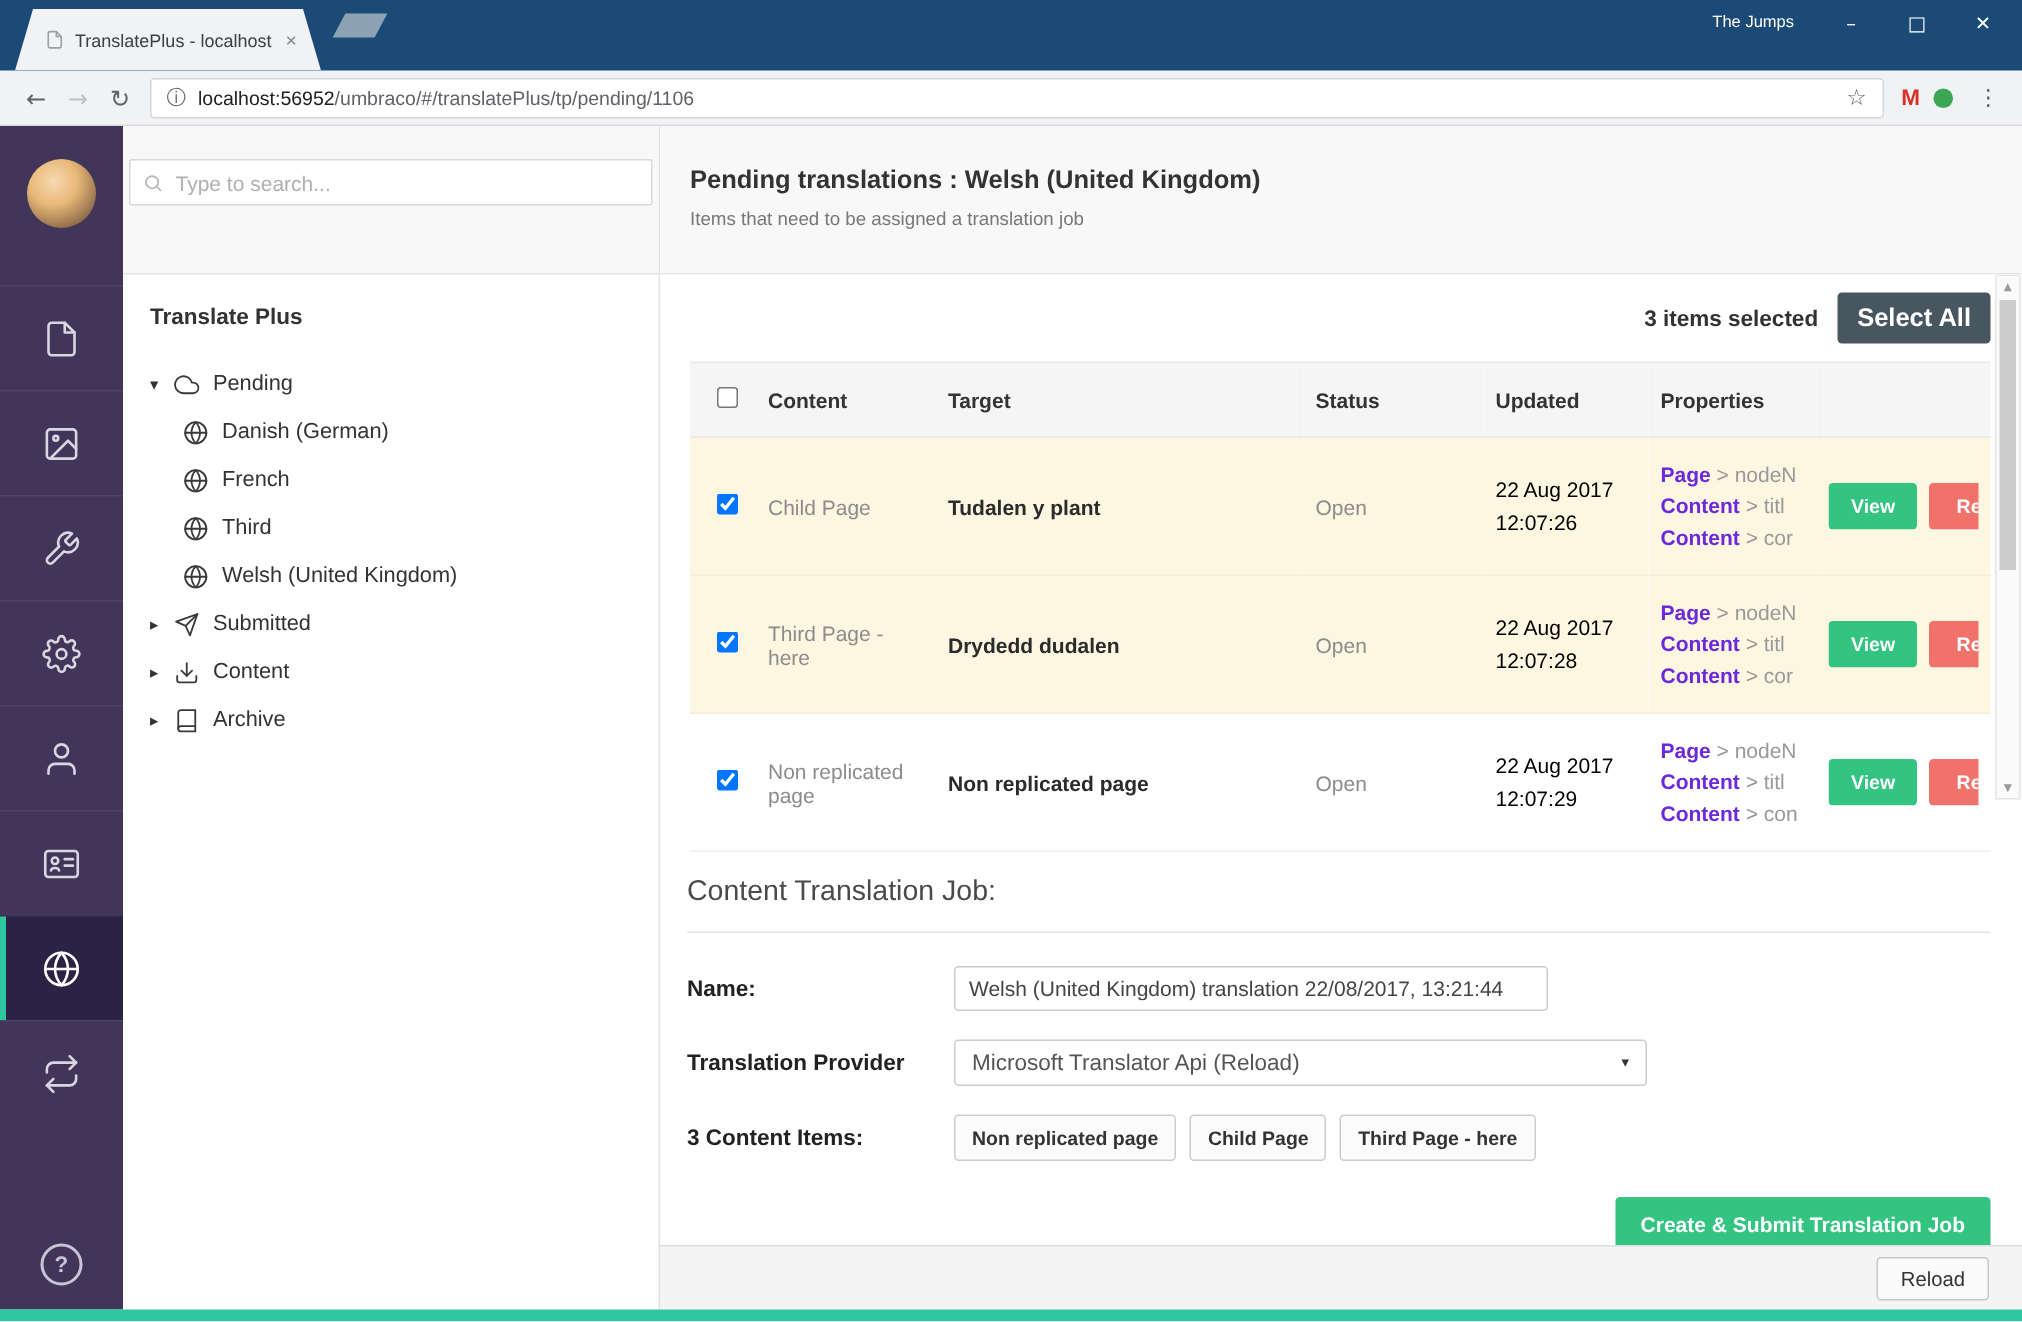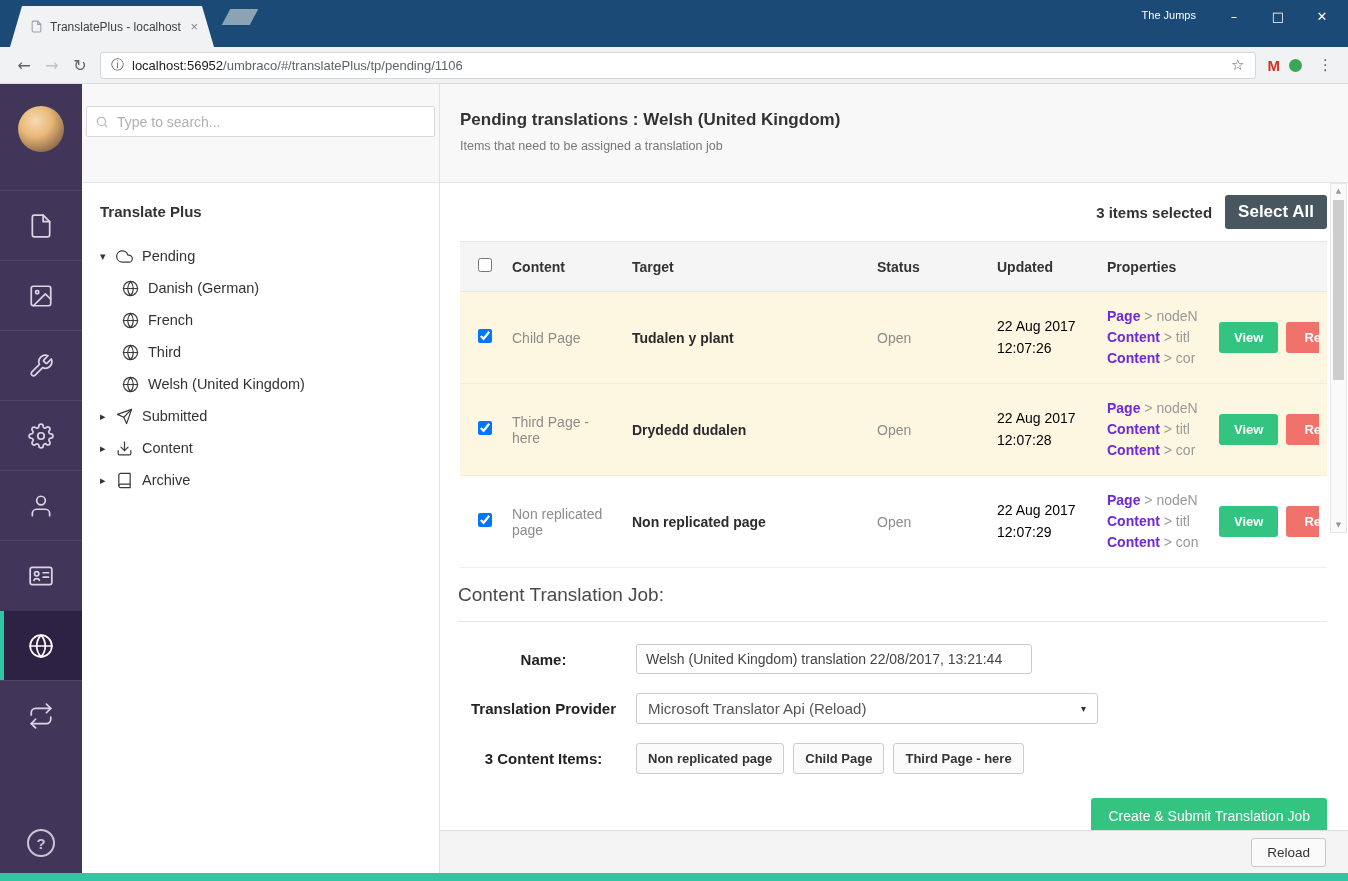--- a/index.html
+++ b/index.html
@@ -92,29 +92,29 @@
 
   .vscroll { position:absolute; top:0; right:1px; width:17px; height:350px; background:#fafafa; border:1px solid #e6e6e6; font-family:"DejaVu Sans",sans-serif; }
   .vs-arrow { height:14px; display:flex; align-items:center; justify-content:center; font-size:7px; color:#999; }
   .vs-arrow.down { position:absolute; bottom:0; left:0; right:0; }
   .vs-thumb { position:absolute; left:2px; top:16px; width:11px; height:180px; background:#cdcdcd; }
 
   .job { padding:16px 21px 0 18px; }
   .job-title { font-size:19px; color:#4a4a4a; }
   .job hr { border:none; border-top:1px solid #e6e6e6; margin:15px 0 22px; }
   .frow { display:flex; align-items:center; margin-bottom:19px; }
-  .flabel { width:171px; text-align:center; font-size:15px; font-weight:bold; color:#222; margin-right:7px; flex:none; }
+  .flabel { width:171px; text-align:left; font-size:15px; font-weight:bold; color:#222; margin-right:7px; flex:none; }
   .name-input { width:396px; height:30px; border:1px solid #ccc; border-radius:3px; padding:0 9px; font-size:14px; color:#444; font-family:inherit; }
   .provider-select { width:462px; height:31px; border:1px solid #ccc; border-radius:3px; background:#fff;
                      display:flex; align-items:center; padding:0 11px; font-size:15px; color:#555; cursor:pointer; }
   .provider-caret { margin-left:auto; font-size:10px; color:#333; font-family:"DejaVu Sans",sans-serif; }
   .chips { display:flex; gap:9px; }
   .chip { border:1px solid #ccc; border-radius:3px; background:#fbfbfb; font-size:13px; font-weight:bold; color:#333; padding:7px 11px; cursor:pointer; }
   .submit-row { display:flex; justify-content:flex-end; margin-top:24px; }
-  .btn-submit { background:#33c481; color:#fff; border:none; border-radius:3px; font-size:14px; font-weight:normal; padding:10px 17px; cursor:pointer; }
+  .btn-submit { background:#33c481; color:#fff; border:none; border-radius:3px; font-size:14px; font-weight:bold; padding:10px 17px; cursor:pointer; }
 
   .main-footer { height:43px; background:#f4f4f4; border-top:1px solid #ddd; display:flex; align-items:center; justify-content:flex-end; padding-right:22px; flex:none; }
   .btn-reload { background:#fafafa; border:1px solid #c8c8c8; border-radius:3px; font-size:13.5px; color:#333; padding:6px 15px; cursor:pointer; }
 
   .bottom-strip { height:8px; background:#2fc6a2; flex:none; }
 </style>
 </head>
 <body>
 
 <div class="window">

